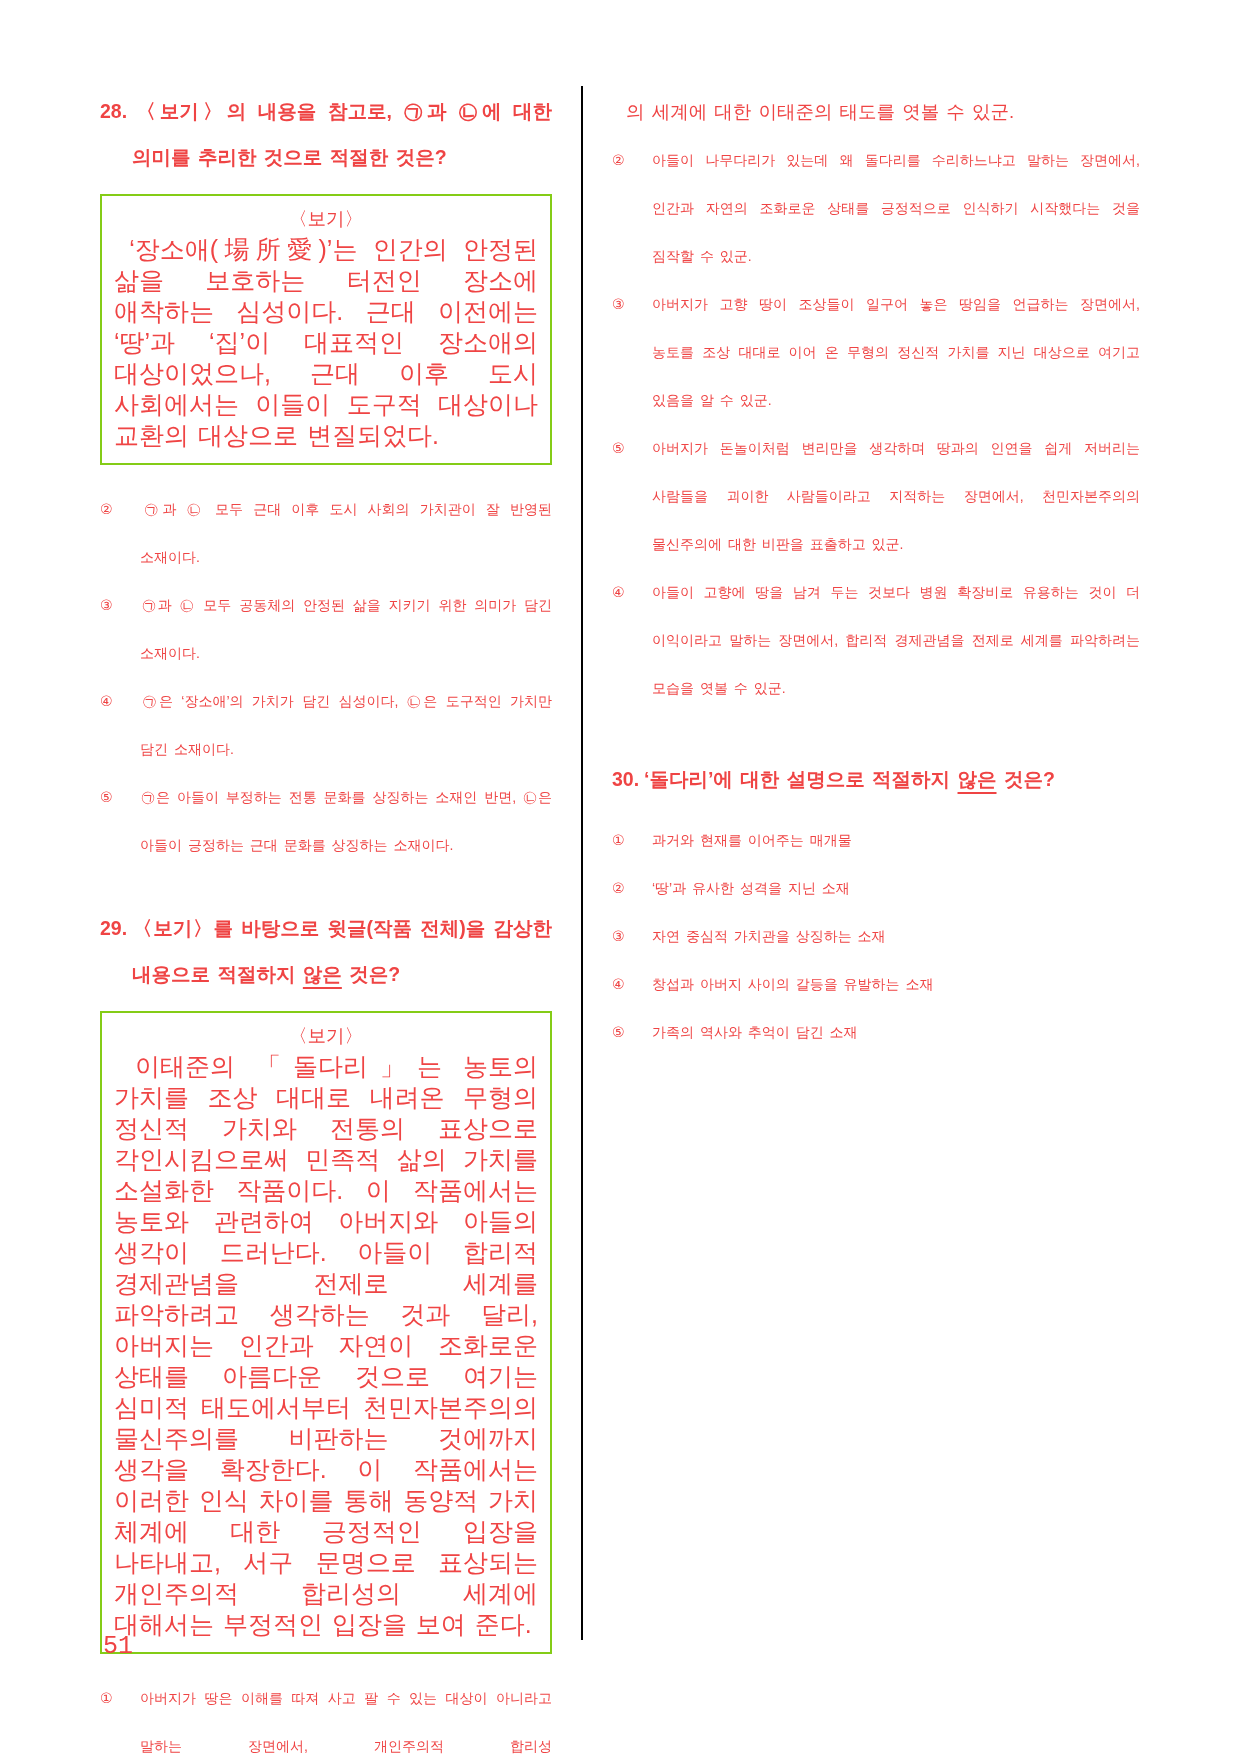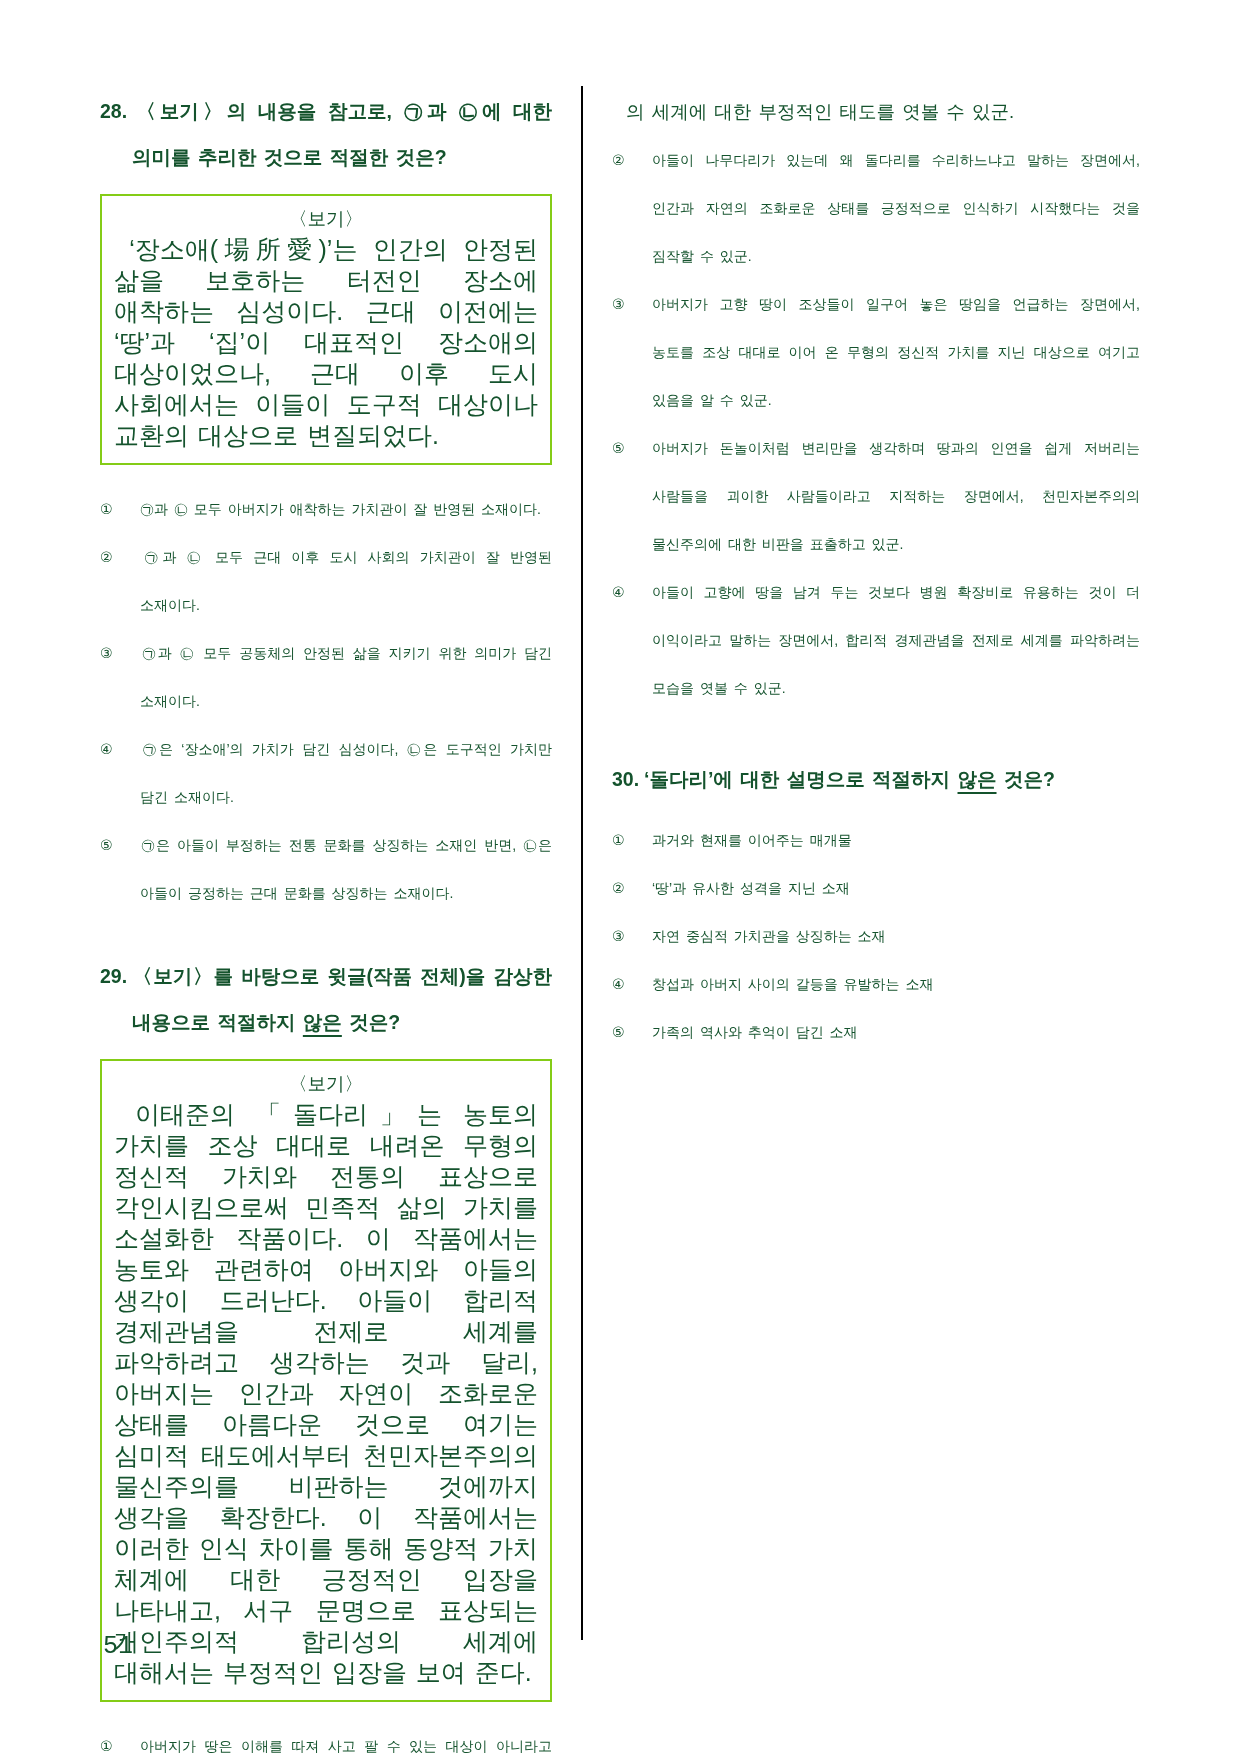--- a/index.html
+++ b/index.html
@@ -3,21 +3,21 @@
 <meta charset="utf-8">
 <style>
   html,body{margin:0;padding:0;background:#e8e8e8;}
   .page{
     position:relative;
     width:1240px;
     height:1754px;
     margin:0 auto;
     background:#ffffff;
     font-family:"Liberation Sans","DejaVu Sans",sans-serif;
-    color:#14532d;
+    color:#ef4444;
     overflow:hidden;
   }
   .divider{
     position:absolute;
     left:581px;
     top:86px;
     width:2px;
     height:1554px;
     background:#000;
   }
@@ -101,21 +101,20 @@
 
     <section>
       <p class="q-header"><span class="q-num">28.</span><span>〈보기〉의 내용을 참고로, ㉠과 ㉡에 대한 의미를 추리한 것으로 적절한 것은?</span></p>
 
       <div class="bogi-box lh-loose">
         <p class="bogi-title">〈보기〉</p>
         <p class="bogi-body">&nbsp;‘장소애(場所愛)’는 인간의 안정된 삶을 보호하는 터전인 장소에 애착하는 심성이다. 근대 이전에는 ‘땅’과 ‘집’이 대표적인 장소애의 대상이었으나, 근대 이후 도시 사회에서는 이들이 도구적 대상이나 교환의 대상으로 변질되었다.</p>
       </div>
 
       <div class="options">
-        <p class="option"><span class="marker">①</span><span>㉠과 ㉡ 모두 아버지가 애착하는 가치관이 잘 반영된 소재이다.</span></p>
         <p class="option"><span class="marker">②</span><span>㉠과 ㉡ 모두 근대 이후 도시 사회의 가치관이 잘 반영된 소재이다.</span></p>
         <p class="option"><span class="marker">③</span><span>㉠과 ㉡ 모두 공동체의 안정된 삶을 지키기 위한 의미가 담긴 소재이다.</span></p>
         <p class="option"><span class="marker">④</span><span>㉠은 ‘장소애’의 가치가 담긴 심성이다, ㉡은 도구적인 가치만 담긴 소재이다.</span></p>
         <p class="option"><span class="marker">⑤</span><span>㉠은 아들이 부정하는 전통 문화를 상징하는 소재인 반면, ㉡은 아들이 긍정하는 근대 문화를 상징하는 소재이다.</span></p>
       </div>
     </section>
 
     <section class="q29-block">
       <p class="q-header"><span class="q-num">29.</span><span>〈보기〉를 바탕으로 윗글(작품 전체)을 감상한 내용으로 적절하지 </span><span class="underline">않은</span><span> 것은?</span></p>
 
@@ -127,21 +126,21 @@
       <div class="options">
         <p class="option force-just"><span class="marker">①</span><span>아버지가 땅은 이해를 따져 사고 팔 수 있는 대상이 아니라고 말하는 장면에서, 개인주의적 합리성</span></p>
       </div>
     </section>
 
   </div>
 
   <div class="col col-right">
 
     <section>
-      <p class="cont">의 세계에 대한 부정적인 태도를 엿볼 수 있군.</p>
+      <p class="cont">의 세계에 대한 이태준의 태도를 엿볼 수 있군.</p>
       <div class="options">
         <p class="option"><span class="marker">②</span><span>아들이 나무다리가 있는데 왜 돌다리를 수리하느냐고 말하는 장면에서, 인간과 자연의 조화로운 상태를 긍정적으로 인식하기 시작했다는 것을 짐작할 수 있군.</span></p>
         <p class="option"><span class="marker">③</span><span>아버지가 고향 땅이 조상들이 일구어 놓은 땅임을 언급하는 장면에서, 농토를 조상 대대로 이어 온 무형의 정신적 가치를 지닌 대상으로 여기고 있음을 알 수 있군.</span></p>
         <p class="option"><span class="marker">⑤</span><span>아버지가 돈놀이처럼 변리만을 생각하며 땅과의 인연을 쉽게 저버리는 사람들을 괴이한 사람들이라고 지적하는 장면에서, 천민자본주의의 물신주의에 대한 비판을 표출하고 있군.</span></p>
         <p class="option"><span class="marker">④</span><span>아들이 고향에 땅을 남겨 두는 것보다 병원 확장비로 유용하는 것이 더 이익이라고 말하는 장면에서, 합리적 경제관념을 전제로 세계를 파악하려는 모습을 엿볼 수 있군.</span></p>
       </div>
     </section>
 
     <section class="q30-block">
       <p class="q-header"><span class="q-num">30.</span><span>‘돌다리’에 대한 설명으로 적절하지 </span><span class="underline">않은</span><span> 것은?</span></p>

